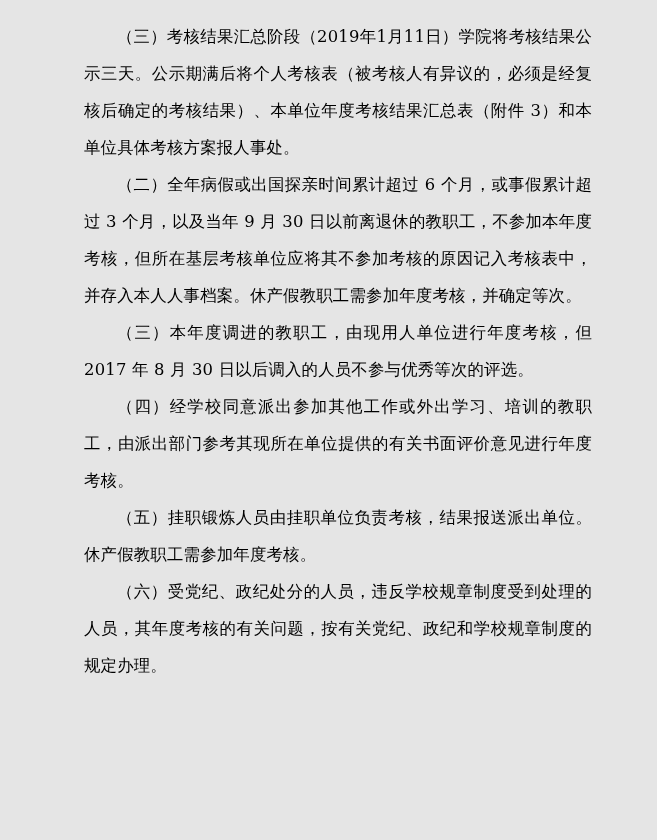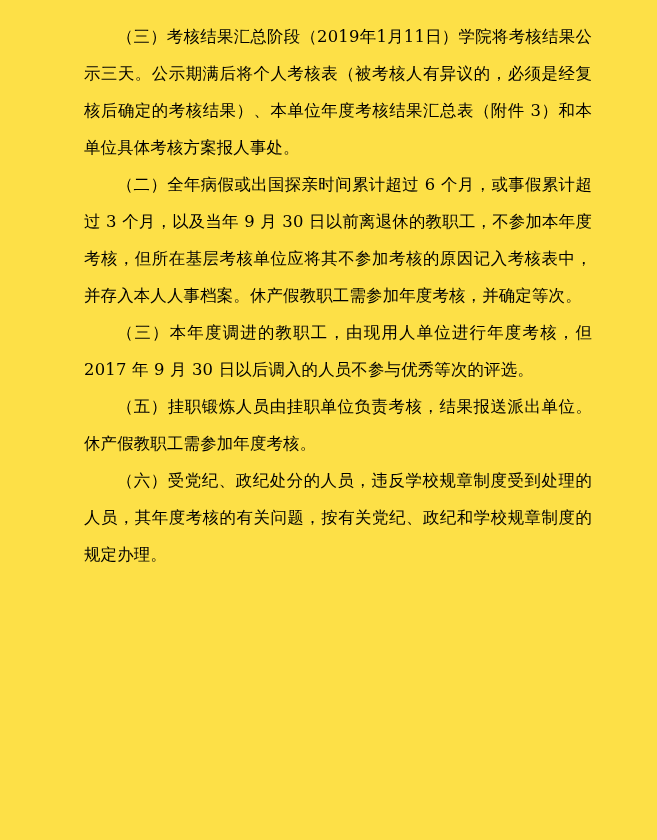--- a/index.html
+++ b/index.html
@@ -4,21 +4,21 @@
 <style>
   html, body {
     margin: 0;
     padding: 0;
     background: #ffffff;
   }
   #page {
     position: relative;
     width: 657px;
     height: 840px;
-    background: #fde047;
+    background: #e5e5e5;
     overflow: hidden;
     font-family: "DejaVu Serif", "Liberation Serif", serif;
     color: #000000;
   }
   .content {
     position: absolute;
     left: 84px;
     top: 18px;
     width: 508px;
   }
@@ -46,21 +46,22 @@
 <div id="page">
   <div class="content">
 
     <p class="para">（三）考核结果汇总阶段（2019年1月11日）学院将考核结果公示三天。公示期满后将个人考核表（被考核人有异议的，必须是经复核后确定的考核结果）、本单位年度考核结果汇总表（附件 3）和本单位具体考核方案报人事处。</p>
 
 
 
 
     <p class="para">（二）全年病假或出国探亲时间累计超过 6 个月，或事假累计超过 3 个月，以及当年 9 月 30 日以前离退休的教职工，不参加本年度考核，但所在基层考核单位应将其不参加考核的原因记入考核表中，并存入本人人事档案。休产假教职工需参加年度考核，并确定等次。</p>
 
-    <p class="para">（三）本年度调进的教职工，由现用人单位进行年度考核，但 2017 年 9 月 30 日以后调入的人员不参与优秀等次的评选。</p>
+    <p class="para">（三）本年度调进的教职工，由现用人单位进行年度考核，但 2017 年 8 月 30 日以后调入的人员不参与优秀等次的评选。</p>
 
+    <p class="para">（四）经学校同意派出参加其他工作或外出学习、培训的教职工，由派出部门参考其现所在单位提供的有关书面评价意见进行年度考核。</p>
 
     <p class="para">（五）挂职锻炼人员由挂职单位负责考核，结果报送派出单位。休产假教职工需参加年度考核。</p>
 
     <p class="para">（六）受党纪、政纪处分的人员，违反学校规章制度受到处理的人员，其年度考核的有关问题，按有关党纪、政纪和学校规章制度的规定办理。</p>
 
   </div>
 </div>
 
 </body></html>

